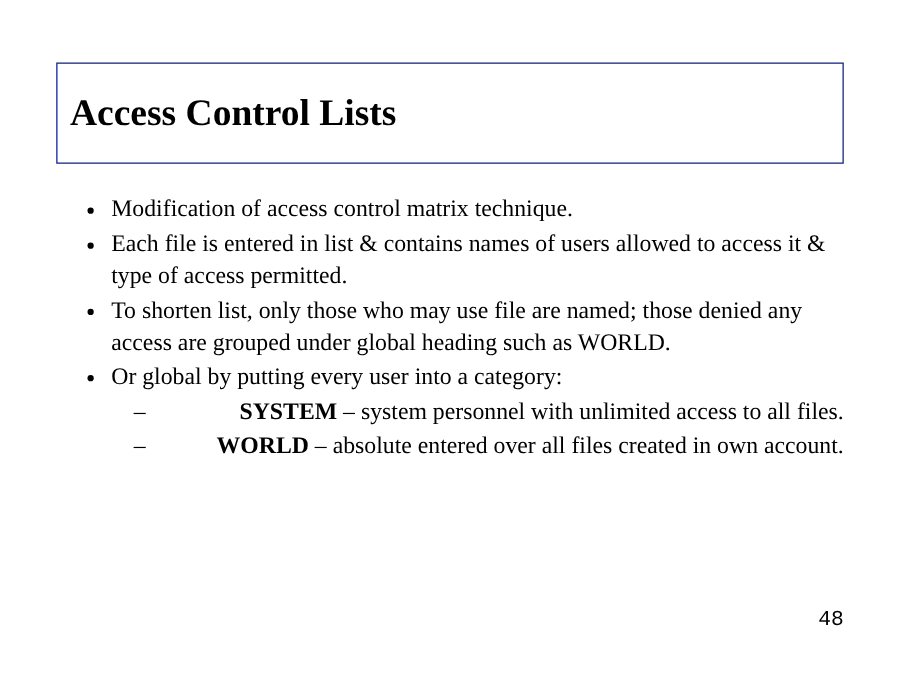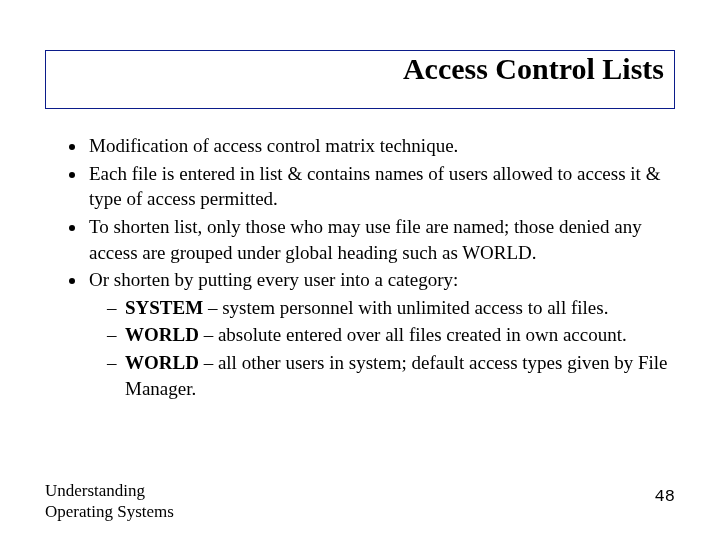--- a/index.html
+++ b/index.html
@@ -13,42 +13,43 @@
   }
   .slide {
     position: relative;
     width: 720px;
     height: 540px;
     box-sizing: border-box;
     padding: 50px 45px 0 45px;
   }
   .title-box {
     border: 1px solid #0b1c8a;
-    padding: 1px 10px 22px 10px;
-    text-align: right;
+    padding: 23px 10px 22px 10px;
+    text-align: left;
   }
   .title-box h1 {
     margin: 0;
     font-size: 30px;
     font-weight: bold;
   }
   ul.top {
     margin: 24px 0 0 0;
     padding-left: 42px;
     font-size: 19px;
     line-height: 1.35;
   }
   ul.top > li {
     margin-bottom: 2px;
     padding-left: 2px;
   }
   ul.sub {
     list-style-type: none;
     margin: 2px 0 0 0;
     padding-left: 18px;
+    text-align: right;
   }
   ul.sub > li {
     position: relative;
     padding-left: 18px;
     margin-bottom: 2px;
   }
   ul.sub > li::before {
     content: "–";
     position: absolute;
     left: 0;
@@ -78,28 +79,23 @@
 
   <div class="title-box">
     <h1>Access Control Lists</h1>
   </div>
 
   <ul class="top">
     <li>Modification of access control matrix technique.</li>
     <li>Each file is entered in list &amp; contains names of users allowed to access it &amp; type of access permitted.</li>
     <li>To shorten list, only those who may use file are named; those denied any access are grouped under global heading such as WORLD.</li>
     <li>
-      <span>Or shorten by putting every user into a category:</span>
+      <span>Or global by putting every user into a category:</span>
       <ul class="sub">
         <li><span class="cat">SYSTEM</span><span> – system personnel with unlimited access to all files.</span></li>
         <li><span class="cat">WORLD</span><span> – absolute entered over all files created in own account.</span></li>
-        <li><span class="cat">WORLD</span><span> – all other users in system; default access types given by File Manager.</span></li>
       </ul>
     </li>
   </ul>
 
-  <div class="footer-left">
-    <span>Understanding</span><br>
-    <span>Operating Systems</span>
-  </div>
   <div class="footer-right">48</div>
 
 </div>
 
 </body></html>

